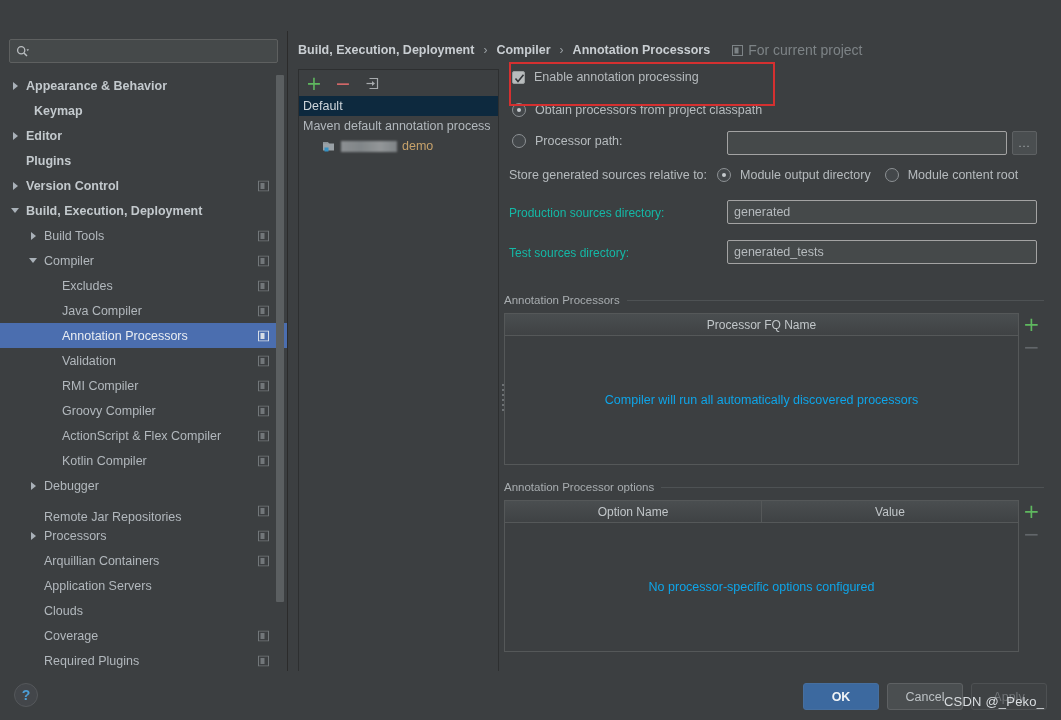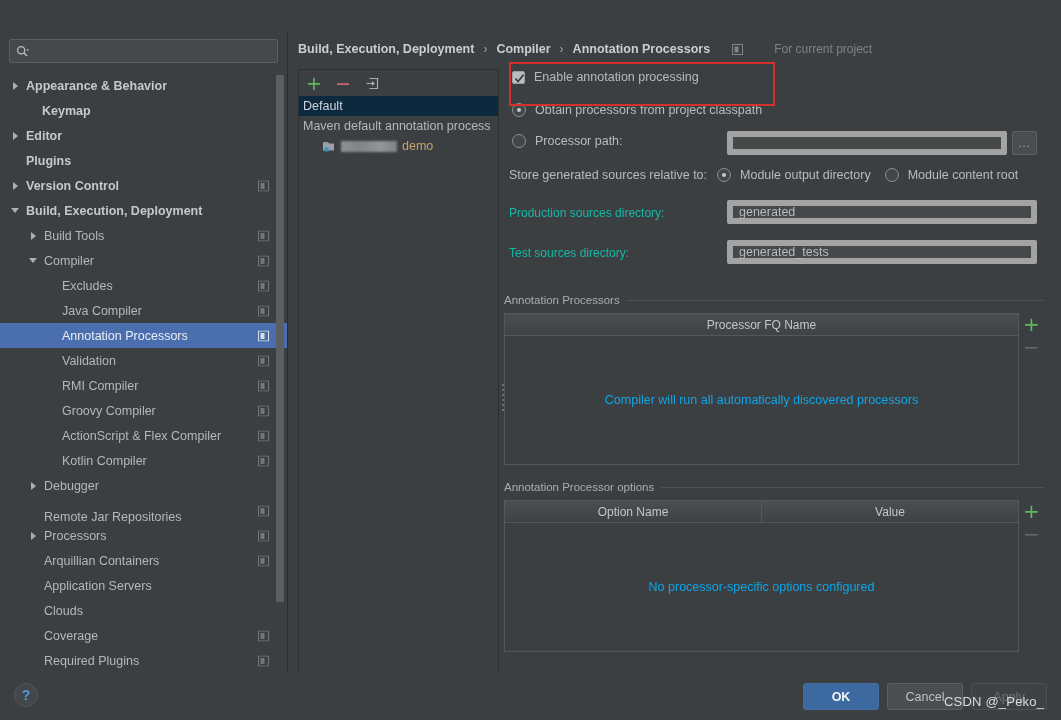--- a/index.html
+++ b/index.html
@@ -101,21 +101,21 @@
   .content {
     position: absolute; left: 289px; top: 31px; right: 0; height: 640px;
     background: #3c3f41;
   }
   .breadcrumb {
     position: absolute; left: 9px; top: 11px; display: flex; align-items: center;
     font-size: 12.5px; white-space: nowrap;
   }
   .crumb { font-weight: bold; color: #c9ced2; }
   .crumb-sep { margin: 0 9px; color: #9aa0a4; font-size: 12px; }
-  .for-proj { display: flex; align-items: center; margin-left: 22px; color: #7d8386; font-size: 12px; gap: 26px; }
+  .for-proj { display: flex; align-items: center; margin-left: 22px; color: #7d8386; font-size: 14px; }
   .for-proj svg { margin-right: 5px; }
 
   
   .profiles {
     position: absolute; left: 9px; top: 38px; width: 201px; height: 619px;
     background: #3c3f41; border: 1px solid #2d2f30;
   }
   .profiles-toolbar { height: 26px; display: flex; align-items: center; padding-left: 6px; gap: 11px; }
   .tb-btn { width: 18px; height: 18px; display: flex; align-items: center; justify-content: center; cursor: default; }
   .tb-plus { color: #5fb85f; font-size: 19px; line-height: 1; font-weight: 500; font-family: "DejaVu Sans", sans-serif; }
@@ -166,21 +166,21 @@
   .radio.on:after {
     content: ""; position: absolute; left: 4px; top: 4px; width: 4px; height: 4px;
     border-radius: 50%; background: #c6cace;
   }
   .radio-label { margin-left: 9px; font-size: 12.5px; color: #b6bbbe; }
 
   .r1 { position: absolute; left: 3px; top: 47px; display: flex; align-items: center; }
   .r2 { position: absolute; left: 3px; top: 78px; display: flex; align-items: center; }
 
   .field {
-    background: #45494a; border: 6px solid #a3a3a3; border-radius: 2px;
+    background: #45494a; border: 1px solid #a3a3a3; border-radius: 2px;
     height: 22px; display: flex; align-items: center; padding: 0 6px;
     color: #b6bbbe; font-size: 12.5px;
   }
   .proc-path-field { position: absolute; left: 218px; top: 75px; width: 280px; height: 24px; }
   .browse-btn {
     position: absolute; left: 503px; top: 75px; width: 25px; height: 24px;
     background: #4a4e50; border: 1px solid #5e6163; border-radius: 2px;
     display: flex; align-items: center; justify-content: center;
     color: #a9adb0; font-size: 11px; letter-spacing: 1px; cursor: default;
   }
@@ -279,21 +279,21 @@
           <div class="tree-row bold">
             <span style="width: 8px; flex: 0 0 auto;"></span>
             <span class="arrow-slot">
               <span class="arrow"></span>
             </span>
             <span class="tree-label" style="margin-left: 4px;">Appearance &amp; Behavior</span>
           </div>
           <div class="tree-row bold">
             <span style="width: 8px; flex: 0 0 auto;"></span>
             <span class="arrow-slot"></span>
-            <span class="tree-label" style="margin-left: 20px; text-align: center;">Keymap</span>
+            <span class="tree-label" style="margin-left: 12px; text-align: center;">Keymap</span>
           </div>
           <div class="tree-row bold">
             <span style="width: 8px; flex: 0 0 auto;"></span>
             <span class="arrow-slot">
               <span class="arrow"></span>
             </span>
             <span class="tree-label" style="margin-left: 4px;">Editor</span>
           </div>
           <div class="tree-row bold">
             <span style="width: 8px; flex: 0 0 auto;"></span>

